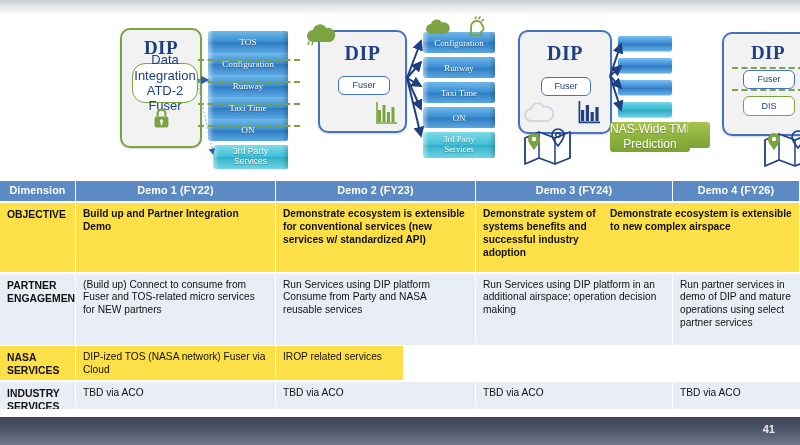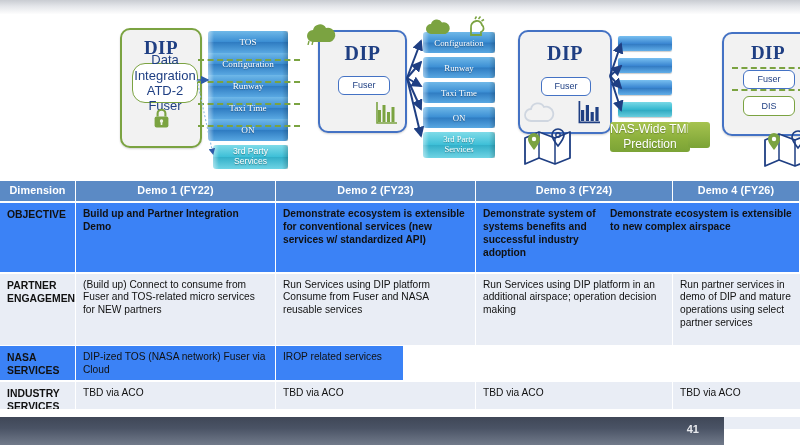--- a/index.html
+++ b/index.html
@@ -91,35 +91,35 @@
     padding:5px 7px 4px 7px;
     font-size:10.2px;line-height:1.26;color:#111;
     overflow:hidden;
   }
   .hdr .tcell{
     background:#5b8ac5;color:#fff;font-weight:bold;font-size:10.8px;
     text-align:center;padding:3px 4px;letter-spacing:.1px;
     border-right:1.5px solid #ffffff;
   }
   .hdr{border-bottom:1.5px solid #fff;}
-  .shade-dark .tcell{background:#3b82f6;}
+  .shade-dark .tcell{background:#fde047;}
   .shade-light .tcell{background:#e9edf5;}
   .tcell.lbl{font-weight:bold;font-size:10.4px;}
   .tcell.bold{font-weight:bold;}
   .rowsep{height:1.5px;background:#ffffff;width:800px;}
 
   .c0{width:76px;}
   .c1{width:200px;}
   .c2{width:200px;}
   .c3{width:197px;}
   .c4{width:127px;border-right:none;}
 
   
   .botbar{
-    position:absolute;left:0;bottom:0;width:724px;height:28px;
+    position:absolute;left:0;bottom:0;width:800px;height:28px;
     background:linear-gradient(180deg,#3f4757 0%,#4a5365 40%,#717a8a 100%);
   }
   .pageno{
     position:absolute;right:25px;top:6px;color:#e8eaee;
     font-size:11px;font-weight:bold;
   }
   .whitegap{position:absolute;left:0;bottom:28px;width:800px;height:8px;background:#fff;}
 </style>
 </head>
 <body>
@@ -368,21 +368,21 @@
       <div class="tcell c2 bold">Demonstrate ecosystem is extensible for conventional services (new services w/ standardized API)</div>
       <div class="tcell c4 bold">Demonstrate system of systems benefits and successful industry adoption</div>
       <div class="tcell c3 bold">Demonstrate ecosystem is extensible to new complex airspace</div>
     </div>
     <div class="rowsep"></div>
 
     <div class="trow shade-light" style="height:71px;">
       <div class="tcell c0 lbl">PARTNER ENGAGEMENT</div>
       <div class="tcell c1">(Build up) Connect to consume from Fuser and TOS-related micro services for NEW partners</div>
       <div class="tcell c2" style="white-space:pre-line;">Run Services using DIP platform
-Consume from Fuser and NASA reusable services</div>
+Consume from Party and NASA reusable services</div>
       <div class="tcell c3">Run Services using DIP platform in an additional airspace; operation decision making</div>
       <div class="tcell c4">Run partner services in demo of DIP and mature operations using select partner services</div>
     </div>
     <div class="rowsep"></div>
 
     <div class="trow shade-dark" style="height:34px;">
       <div class="tcell c0 lbl">NASA SERVICES</div>
       <div class="tcell c1">DIP-ized TOS (NASA network) Fuser via Cloud</div>
       <div class="tcell c4">IROP related services</div>
     </div>

